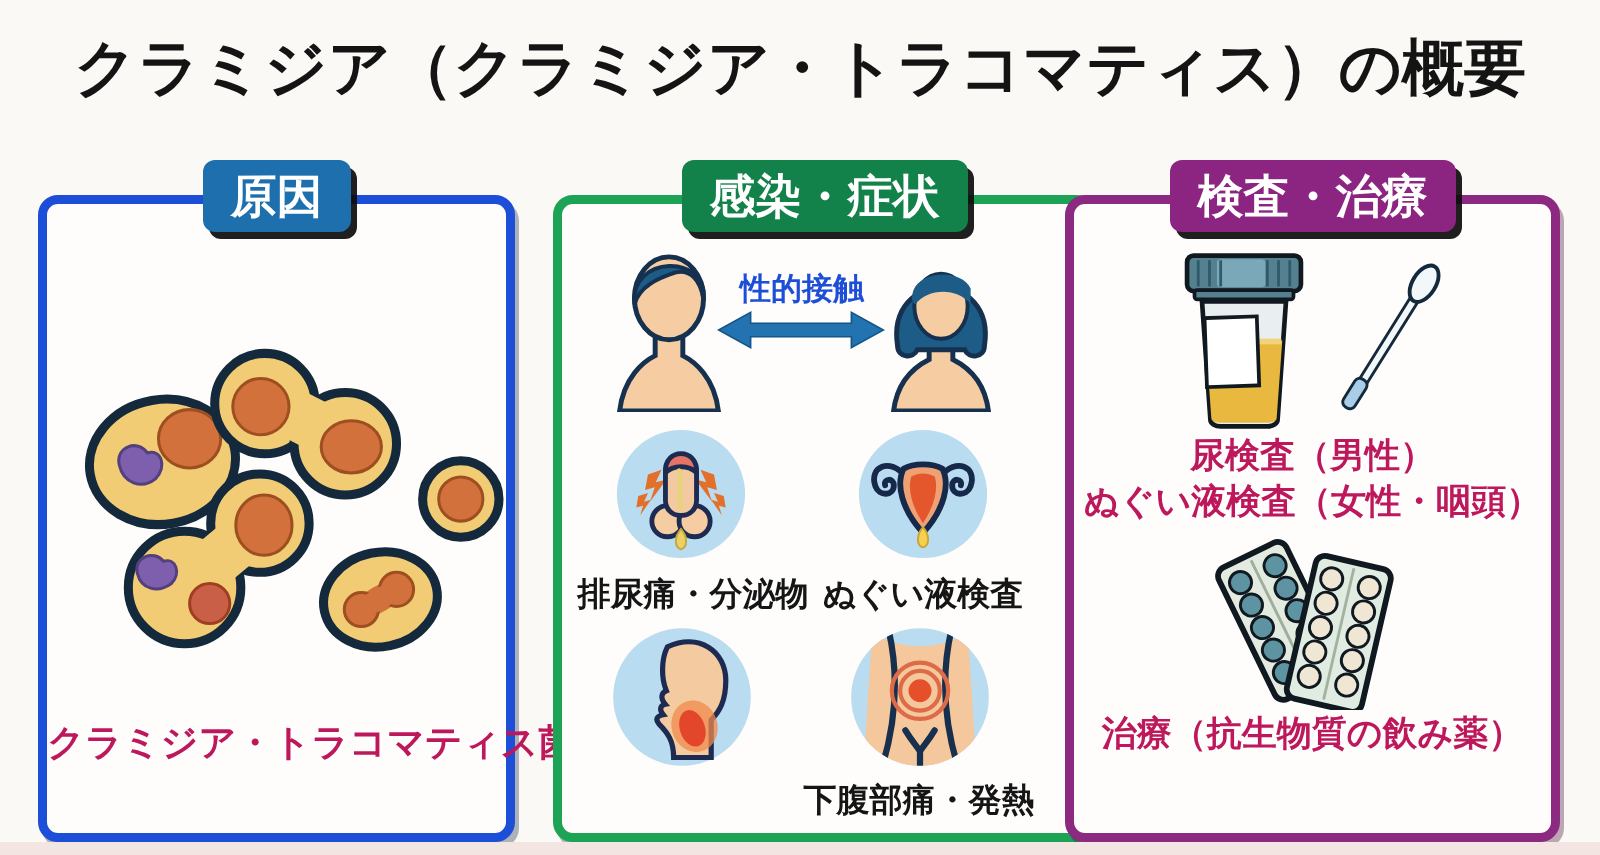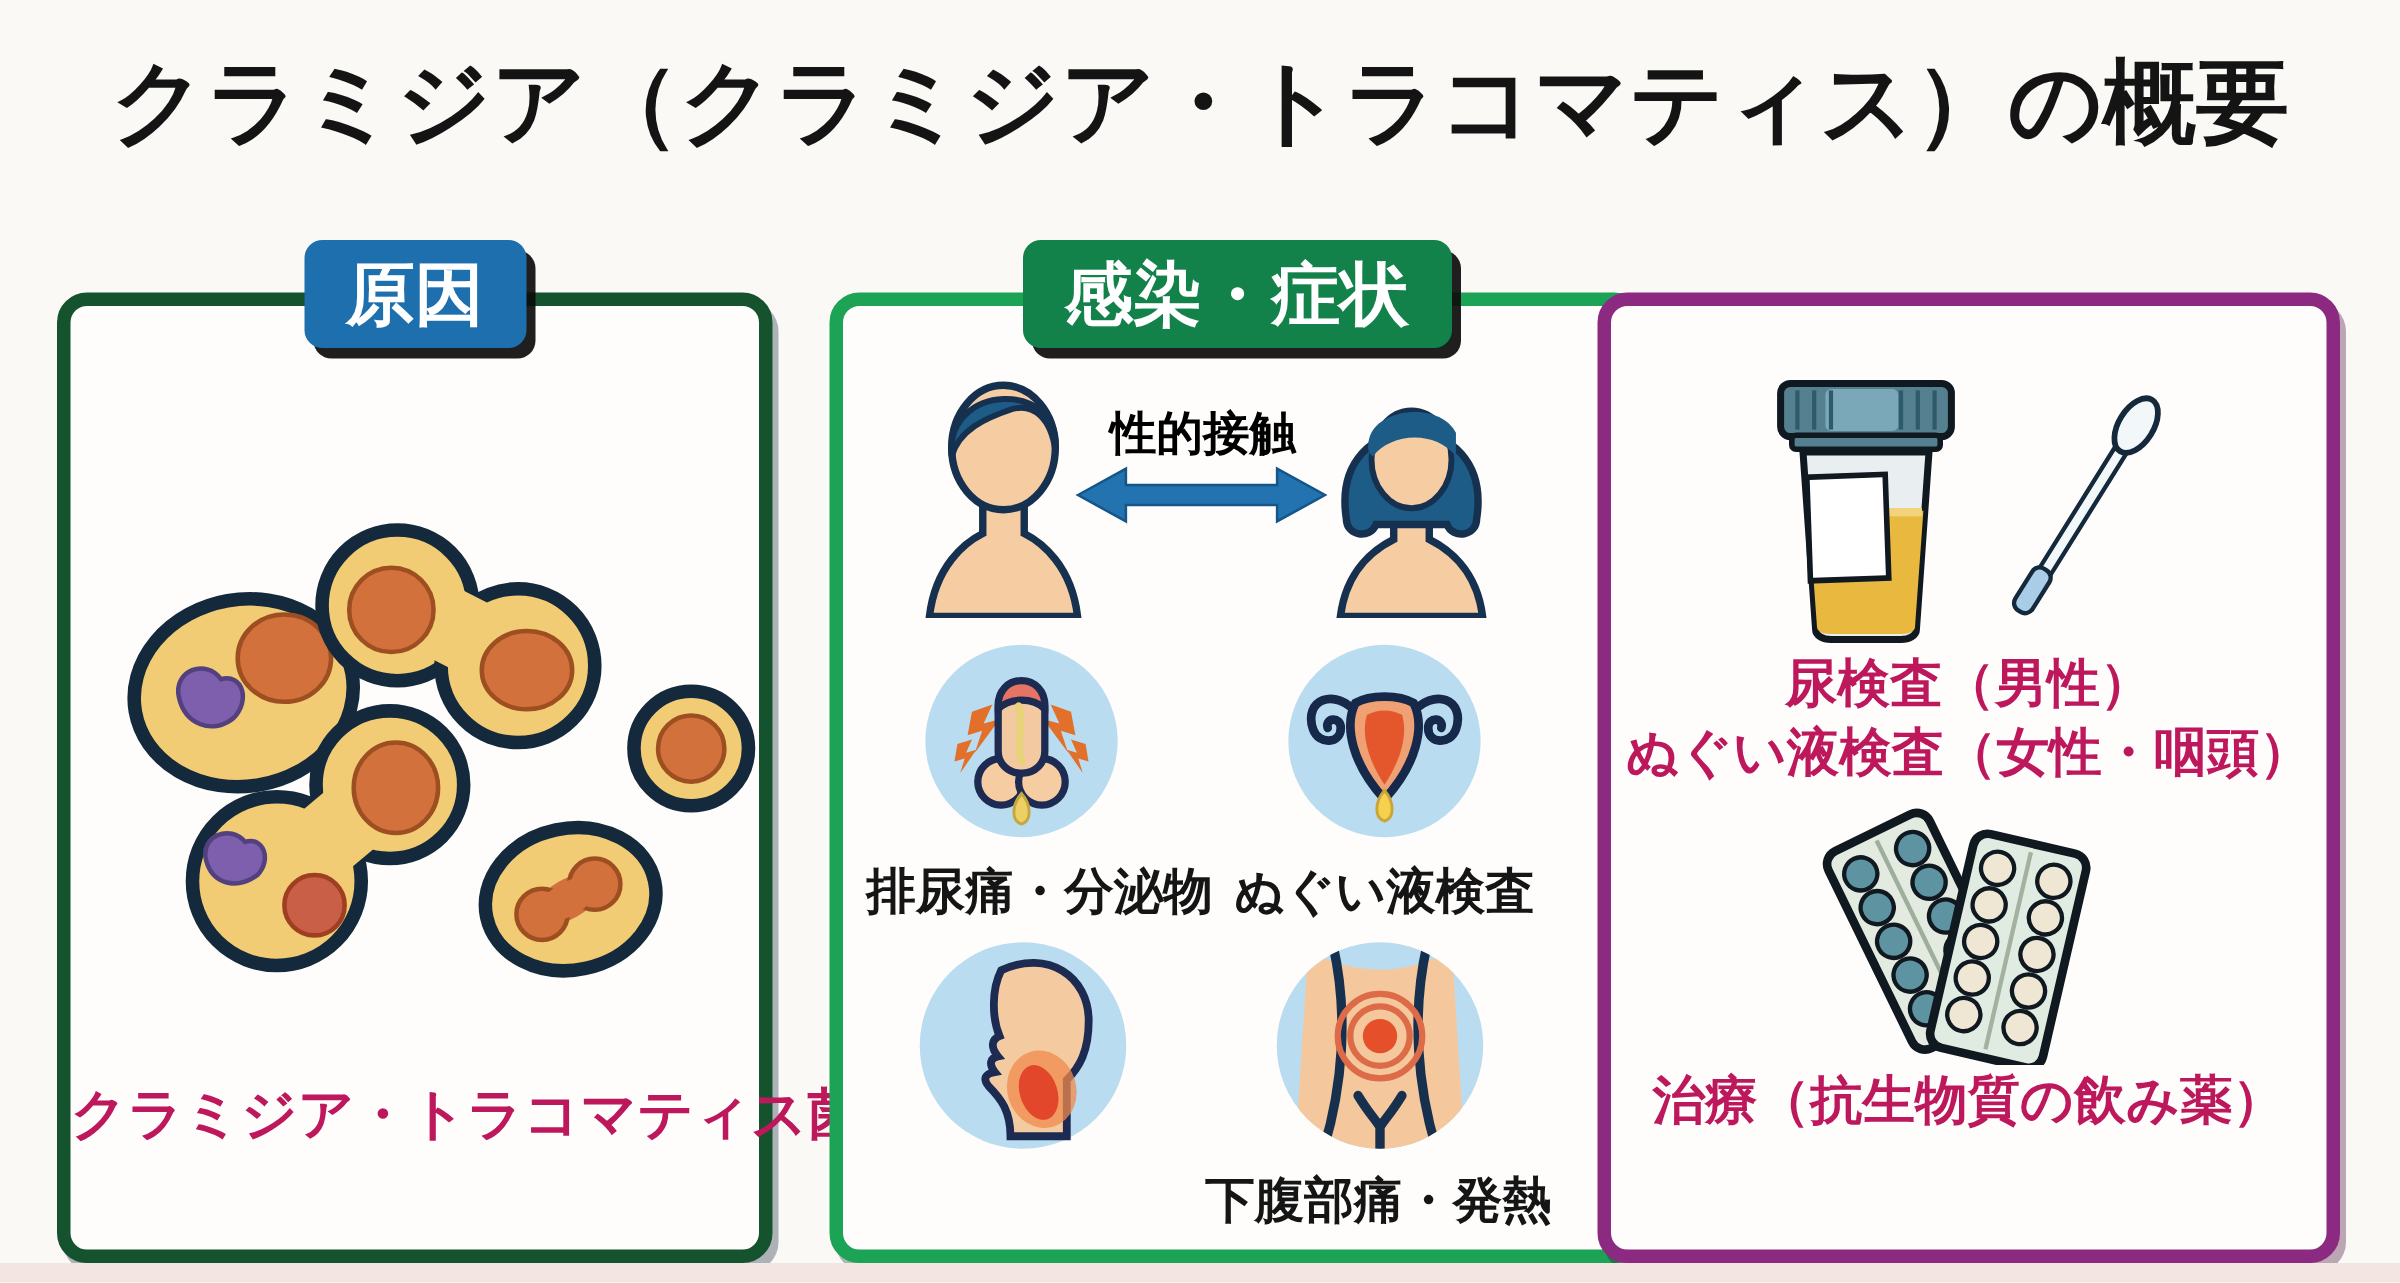--- a/index.html
+++ b/index.html
@@ -4,37 +4,37 @@
 <style>
   html,body{margin:0;padding:0;}
   body{width:1600px;height:855px;overflow:hidden;background:#f6f3ee;
        font-family:"Liberation Sans","DejaVu Sans",sans-serif;}
   .stage{position:relative;width:1600px;height:855px;background:#fbf9f5;overflow:hidden;}
   .footband{position:absolute;left:0;bottom:0;width:100%;height:13px;background:#f2e5e2;}
   .title{position:absolute;top:26px;left:0;width:100%;text-align:center;
          font-size:62px;font-weight:900;color:#141414;letter-spacing:0px;white-space:nowrap;}
   .panel{position:absolute;top:195px;height:647px;background:#fefdfb;border-radius:20px;
          box-sizing:border-box;}
-  .panel-cause{left:38px;width:477px;border:9px solid #14532d;box-shadow:4px 6px 0 rgba(25,45,70,.35);}
+  .panel-cause{left:38px;width:477px;border:9px solid #1d4ed8;box-shadow:4px 6px 0 rgba(25,45,70,.35);}
   .panel-infection{left:553px;width:543px;border:9px solid #1da355;box-shadow:4px 6px 0 rgba(10,70,40,.35);}
   .panel-test{left:1065px;width:495px;border:9px solid #8b2a80;box-shadow:4px 6px 0 rgba(70,15,60,.35);}
   .badge{position:absolute;top:-44px;left:50%;transform:translateX(-50%);
          height:72px;line-height:72px;padding:0 28px;border-radius:12px;color:#ffffff;
          font-size:46px;font-weight:800;white-space:nowrap;box-shadow:6px 7px 0 rgba(12,12,12,.92);}
   .badge-cause{background:#1e6fae;}
   .badge-infection{background:#12814a;}
   .badge-test{background:#8c2581;}
   .abs{position:absolute;}
   .caption{position:absolute;width:100%;text-align:center;font-weight:800;color:#be185d;white-space:nowrap;}
   .cap-cause{top:514px;font-size:37px;}
   .cap-test1{top:228px;font-size:35px;}
   .cap-test2{top:274px;font-size:35px;}
   .cap-test3{top:506px;font-size:35px;}
   .trans-label{position:absolute;left:148px;top:64px;width:184px;text-align:center;
-               font-size:31px;font-weight:800;color:#000000;white-space:nowrap;}
+               font-size:31px;font-weight:800;color:#1d4ed8;white-space:nowrap;}
   .sym-label{position:absolute;text-align:center;font-size:33px;font-weight:800;color:#151515;white-space:nowrap;}
   svg{display:block;}
 </style>
 </head>
 <body>
 
 <div class="stage">
 
   <div class="title">クラミジア（クラミジア・トラコマティス）の概要</div>
 
@@ -146,20 +146,21 @@
         <path d="M56,102 C62,112 66,116 70,122 L70,140 M84,102 C78,112 74,116 70,122" stroke="#17304e" stroke-width="6" fill="none" stroke-linecap="round"></path>
         <circle cx="70" cy="64" r="27" stroke="#dd6b47" stroke-width="4" fill="none"></circle>
         <circle cx="70" cy="64" r="19" stroke="#dd6b47" stroke-width="4" fill="none"></circle>
         <circle cx="70" cy="64" r="11" fill="#e5502a"></circle>
       </g>
     </svg>
     <div class="sym-label" style="left:238px;top:574px;width:238px;">下腹部痛・発熱</div>
   </section>
 
   <section class="panel panel-test">
+    <div class="badge badge-test">検査・治療</div>
 
     <svg class="abs" style="left:100px;top:42px;" width="140" height="190" viewBox="0 0 150 195">
       <rect x="14" y="6" width="122" height="38" rx="7" fill="#54808f" stroke="#101820" stroke-width="5"></rect>
       <rect x="46" y="10" width="52" height="30" rx="4" fill="#7aa8b8"></rect>
       <g stroke="#2f5a6b" stroke-width="3">
         <line x1="26" y1="11" x2="26" y2="39"></line>
           <line x1="38" y1="11" x2="38" y2="39"></line>
         <line x1="50" y1="11" x2="50" y2="39"></line>
           <line x1="100" y1="11" x2="100" y2="39"></line>
         <line x1="112" y1="11" x2="112" y2="39"></line>

